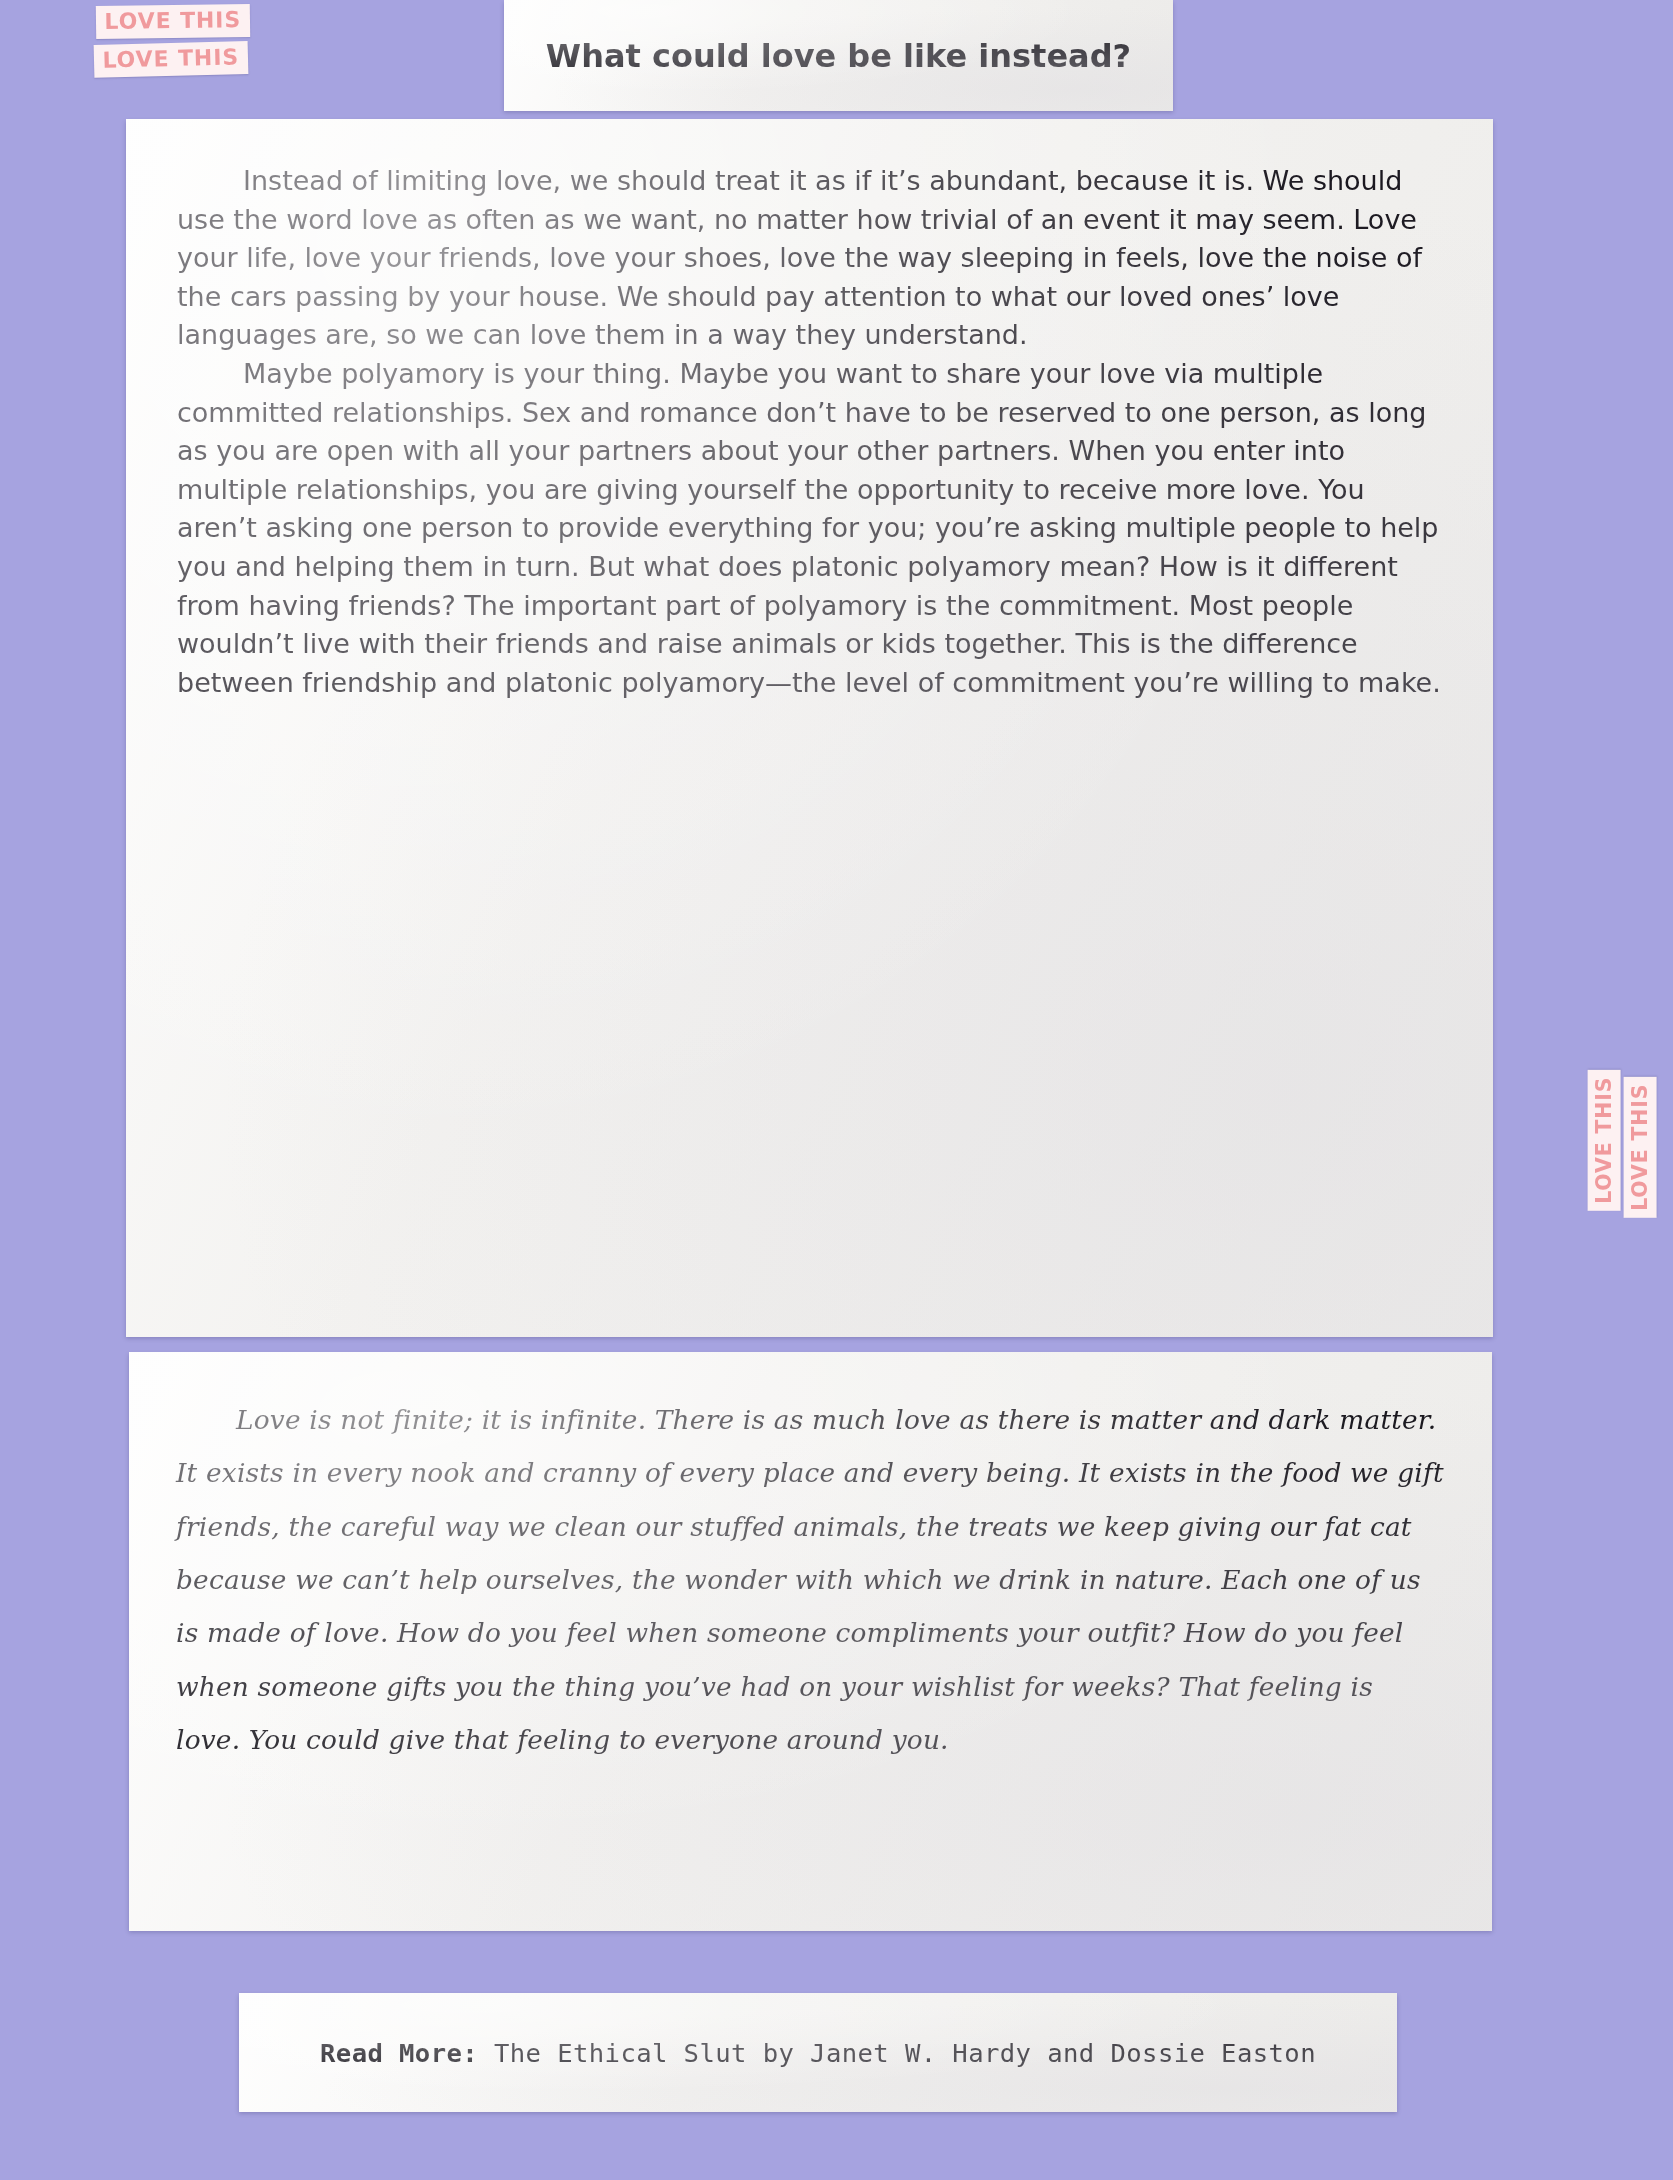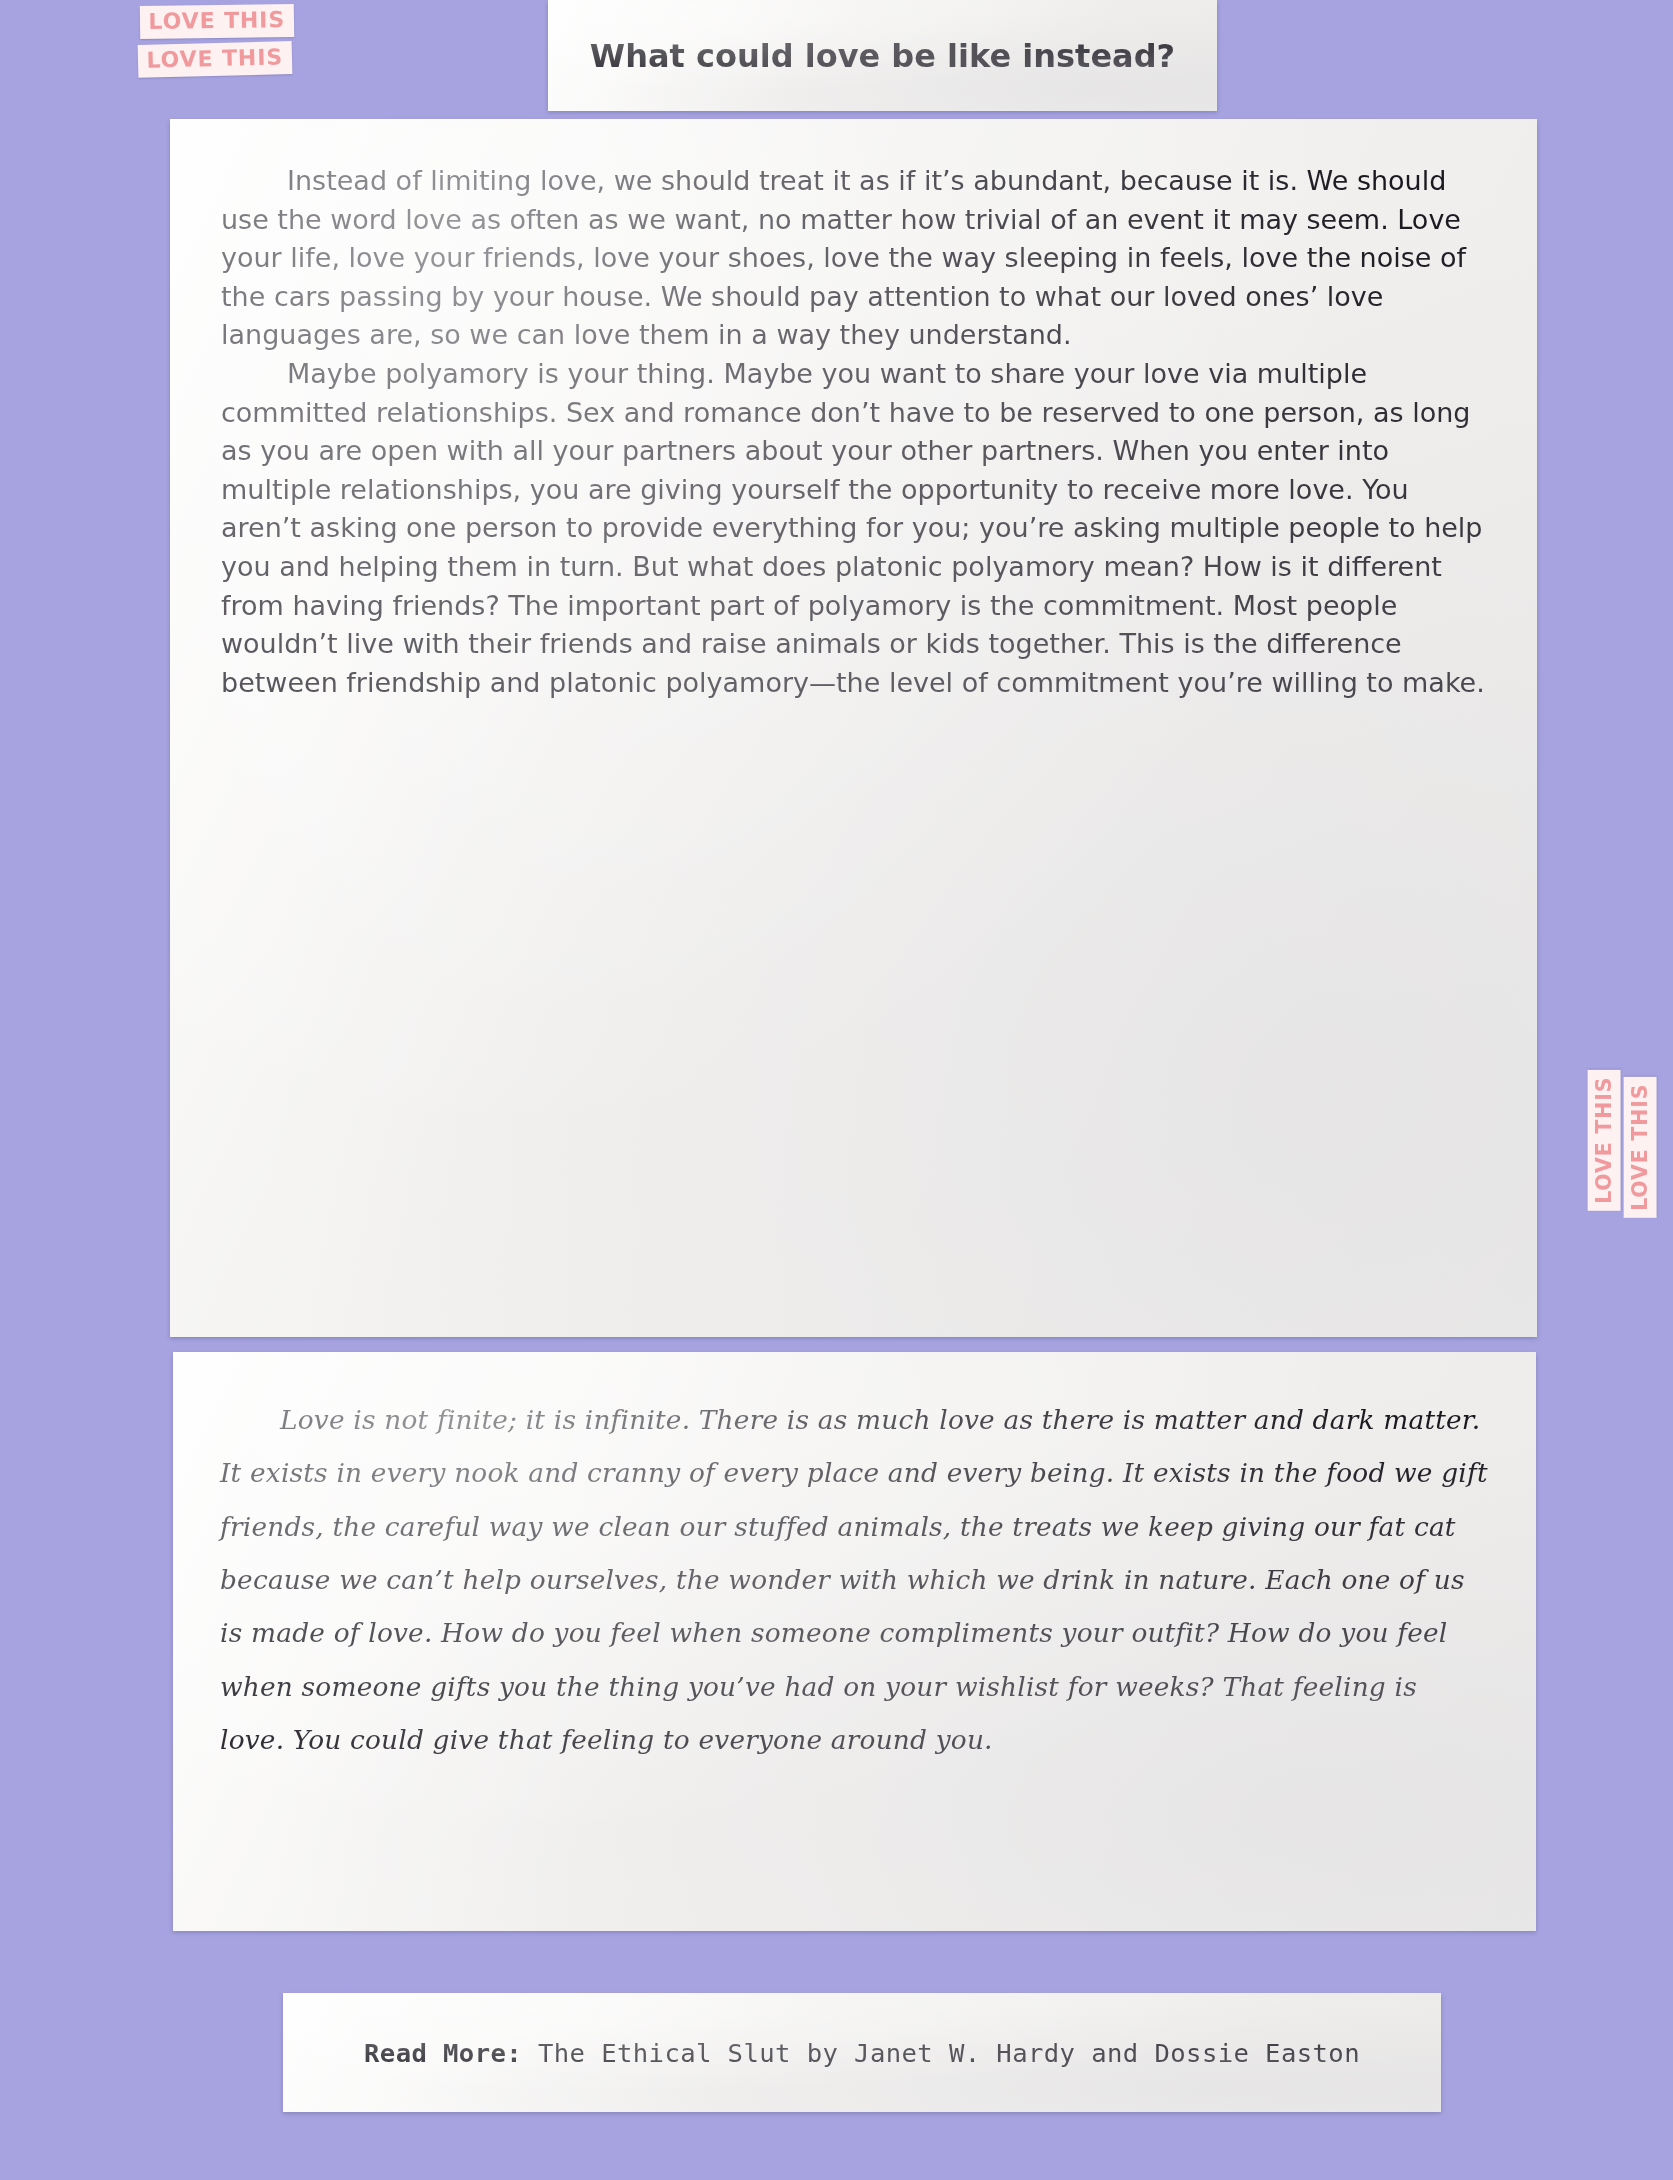--- a/index.html
+++ b/index.html
@@ -11,21 +11,20 @@
     height: 2181px;
     background: #a6a3e0;
     font-family: "DejaVu Sans", sans-serif;
     position: relative;
     overflow: hidden;
   }
 
   .page {
     position: absolute;
     inset: 0;
-    margin-left: 44px;
   }
 
   
   .sticker {
     position: absolute;
     background: #fdf1f2;
     color: #f09a9d;
     font-family: "DejaVu Sans", sans-serif;
     font-weight: bold;
     letter-spacing: 0.9px;

